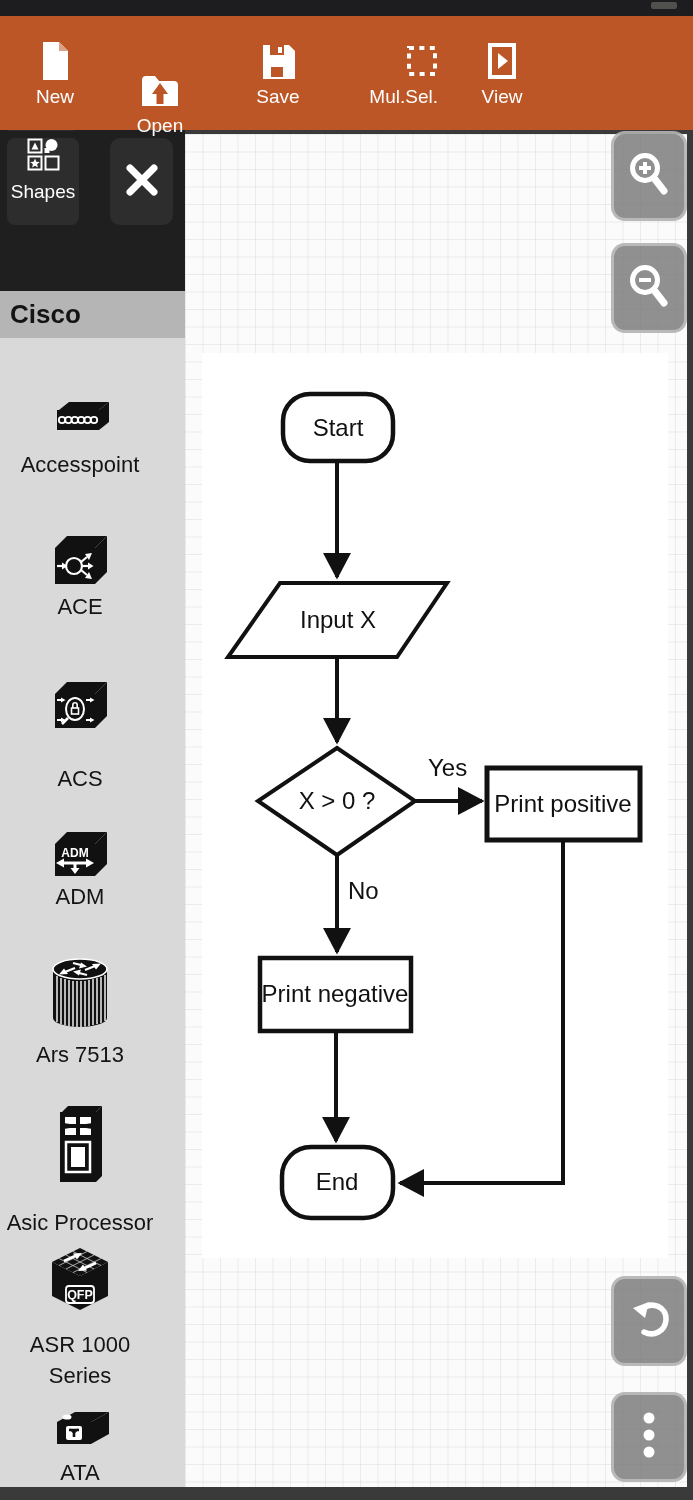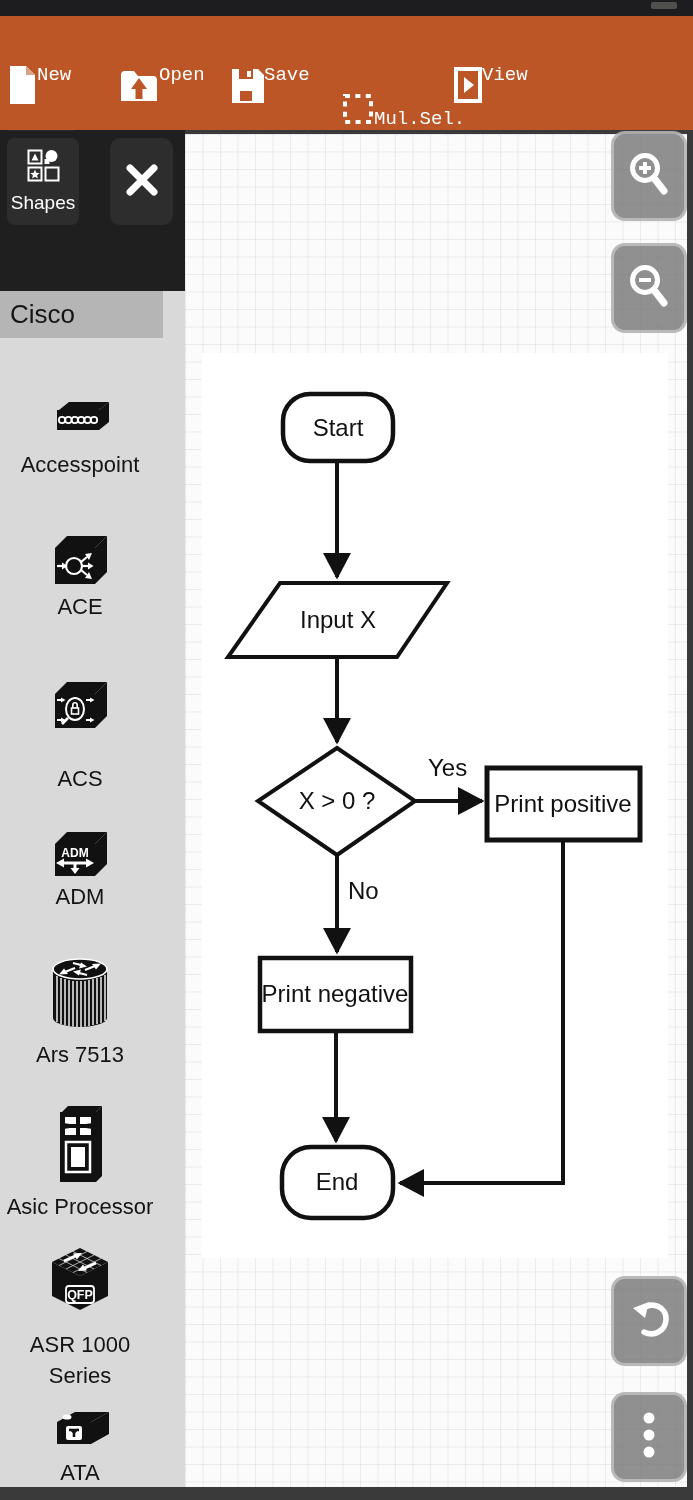--- a/index.html
+++ b/index.html
@@ -6,47 +6,47 @@
   html,body { background:#000; }
   #screen {
     position:relative; width:693px; height:1500px; overflow:hidden;
     font-family:"Liberation Sans", sans-serif; background:#fafafa;
   }
   
   #status-bar { position:absolute; left:0; top:0; width:693px; height:16px; background:#1d1d1f; z-index:40; }
   #battery { position:absolute; right:16px; top:2px; width:26px; height:7px; background:#50504f; border-radius:2px; }
   
   #toolbar { position:absolute; left:0; top:16px; width:693px; height:114px; background:#bc5627; z-index:40; }
-  .tb-item { position:absolute; top:0; width:96px; height:114px; display:flex; flex-direction:row; align-items:center; cursor:pointer;font-family:Liberation Mono, monospace; }
+  .tb-item { position:absolute; top:0; width:96px; height:114px; display:flex; flex-direction:column; align-items:center; cursor:pointer; }
   .tb-icon { margin-top:24px; height:42px; display:flex; align-items:center; justify-content:center; }
   .tb-label { margin-top:4px; color:#fff; font-size:19px; }
   
   #canvas {
     position:absolute; left:185px; top:130px; width:508px; height:1357px; z-index:1;
     background-color:#fbfbfb;
     background-image:
       linear-gradient(rgba(90,95,120,0.10) 1px, transparent 1px),
       linear-gradient(90deg, rgba(90,95,120,0.10) 1px, transparent 1px);
     background-size:17.5px 17.5px;
     border-top:4px solid #3a3a3a;
   }
   #page { position:absolute; left:202px; top:353px; width:466px; height:905px; background:#ffffff; z-index:2; }
   #right-strip { position:absolute; right:0; top:130px; width:6px; height:1357px; background:#3a3a3a; z-index:30; }
   #bottom-bar { position:absolute; left:0; top:1487px; width:693px; height:13px; background:#3a3a3a; z-index:50; }
   
   #sidebar { position:absolute; left:0; top:130px; width:185px; height:1357px; background:#d9d9d9; overflow:hidden; z-index:20; }
   #sidebar-tab { position:absolute; left:8px; top:121px; width:66px; height:10px; background:#2c2c2c; border-radius:8px 8px 0 0; z-index:21; }
   #sidebar-header { position:absolute; left:0; top:0; width:185px; height:161px; background:#1f1f1f; }
   #shapes-button { position:absolute; left:7px; top:8px; width:72px; height:87px; background:#2d2d2d; border-radius:8px;
-    display:flex; flex-direction:column; align-items:center; justify-content:center; cursor:pointer; }
+    display:flex; flex-direction:column; align-items:center; justify-content:flex-start; cursor:pointer; }
   #shapes-button .sb-label { color:#fff; font-size:19px; margin-top:6px; }
   #close-button { position:absolute; left:110px; top:8px; width:63px; height:87px; background:#2d2d2d; border-radius:10px;
     display:flex; align-items:center; justify-content:center; cursor:pointer; }
-  #category-header { position:absolute; left:0; top:161px; width:163px; height:47px; background:#b5b5b5;
-    display:flex; align-items:center; padding-left:10px; font-size:26px; font-weight:normal; color:#141414; }
+  #category-header { position:absolute; left:0; top:161px; width:185px; height:47px; background:#b5b5b5;
+    display:flex; align-items:center; padding-left:10px; font-size:26px; font-weight:bold; color:#141414; }
   .shape-item { position:absolute; left:0; width:160px; display:flex; flex-direction:column; align-items:center; cursor:pointer; }
   .shape-label { font-size:22px; color:#141414; text-align:center; line-height:1.4; }
   
   .fab { position:absolute; left:611px; width:76px; height:90px; background:rgba(125,125,125,0.85);
     border:3px solid rgba(235,235,235,0.45); border-radius:14px; display:flex; align-items:center; justify-content:center;
     cursor:pointer; z-index:35; }
   
   #flowchart text { font-family:"Liberation Sans", sans-serif; fill:#111; font-size:24px; }
 </style>
 </head>
@@ -61,21 +61,21 @@
   <div id="toolbar">
     <div class="tb-item" style="left:7px;">
       <span class="tb-icon">
         <svg width="30" height="40" viewBox="0 0 30 40">
           <path d="M3 1 h16 l9 9 v29 h-25 z" fill="#fff"></path>
           <path d="M19 1 l9 9 h-9 z" fill="#d9a285"></path>
         </svg>
       </span>
       <span class="tb-label">New</span>
     </div>
-    <div class="tb-item" style="left:119px;">
+    <div class="tb-item" style="left:112px;margin-top:29px;">
       <span class="tb-icon">
         <svg width="40" height="36" viewBox="0 0 40 36">
           <path d="M2 34 V8 q0 -4 4 -4 h9 l4 5 h15 q4 0 4 4 v21 z" fill="#fff"></path>
           <polygon points="20,11 28,22 23.5,22 23.5,32 16.5,32 16.5,22 12,22" fill="#bc5627"></polygon>
         </svg>
       </span>
       <span class="tb-label">Open</span>
     </div>
     <div class="tb-item" style="left:230px;">
       <span class="tb-icon">
@@ -290,21 +290,21 @@
             <polygon points="54,7.5 45,8 49,13.5" fill="#fff"></polygon>
           <line x1="26" y1="7" x2="34" y2="9" stroke="#fff" stroke-width="2.2"></line>
             <polygon points="40,10.5 32,12.5 34,6.5" fill="#fff"></polygon>
           <line x1="40" y1="19" x2="32" y2="17" stroke="#fff" stroke-width="2.2"></line>
             <polygon points="26,15.5 34,13.5 32,19.5" fill="#fff"></polygon>
         </svg>
       </span>
       <span class="shape-label">Ars 7513</span>
     </div>
 
-    <div class="shape-item" style="top:974px;">
+    <div class="shape-item" style="top:974px;gap:16px;">
       <span>
         <svg width="48" height="84" viewBox="0 0 48 84">
           <polygon points="6,8 12,2 46,2 40,8" fill="#111"></polygon>
           <polygon points="40,8 46,2 46,72 40,78" fill="#111"></polygon>
           <rect x="4" y="8" width="36" height="70" fill="#111"></rect>
           <rect x="9" y="13" width="11" height="7" fill="#fff"></rect>
           <rect x="24" y="13" width="11" height="7" fill="#fff"></rect>
           <rect x="9" y="24" width="11" height="7" fill="#fff"></rect>
           <rect x="24" y="24" width="11" height="7" fill="#fff"></rect>
           <path d="M9 20 L35 24 M35 20 L9 24" stroke="#111" stroke-width="1.5"></path>

